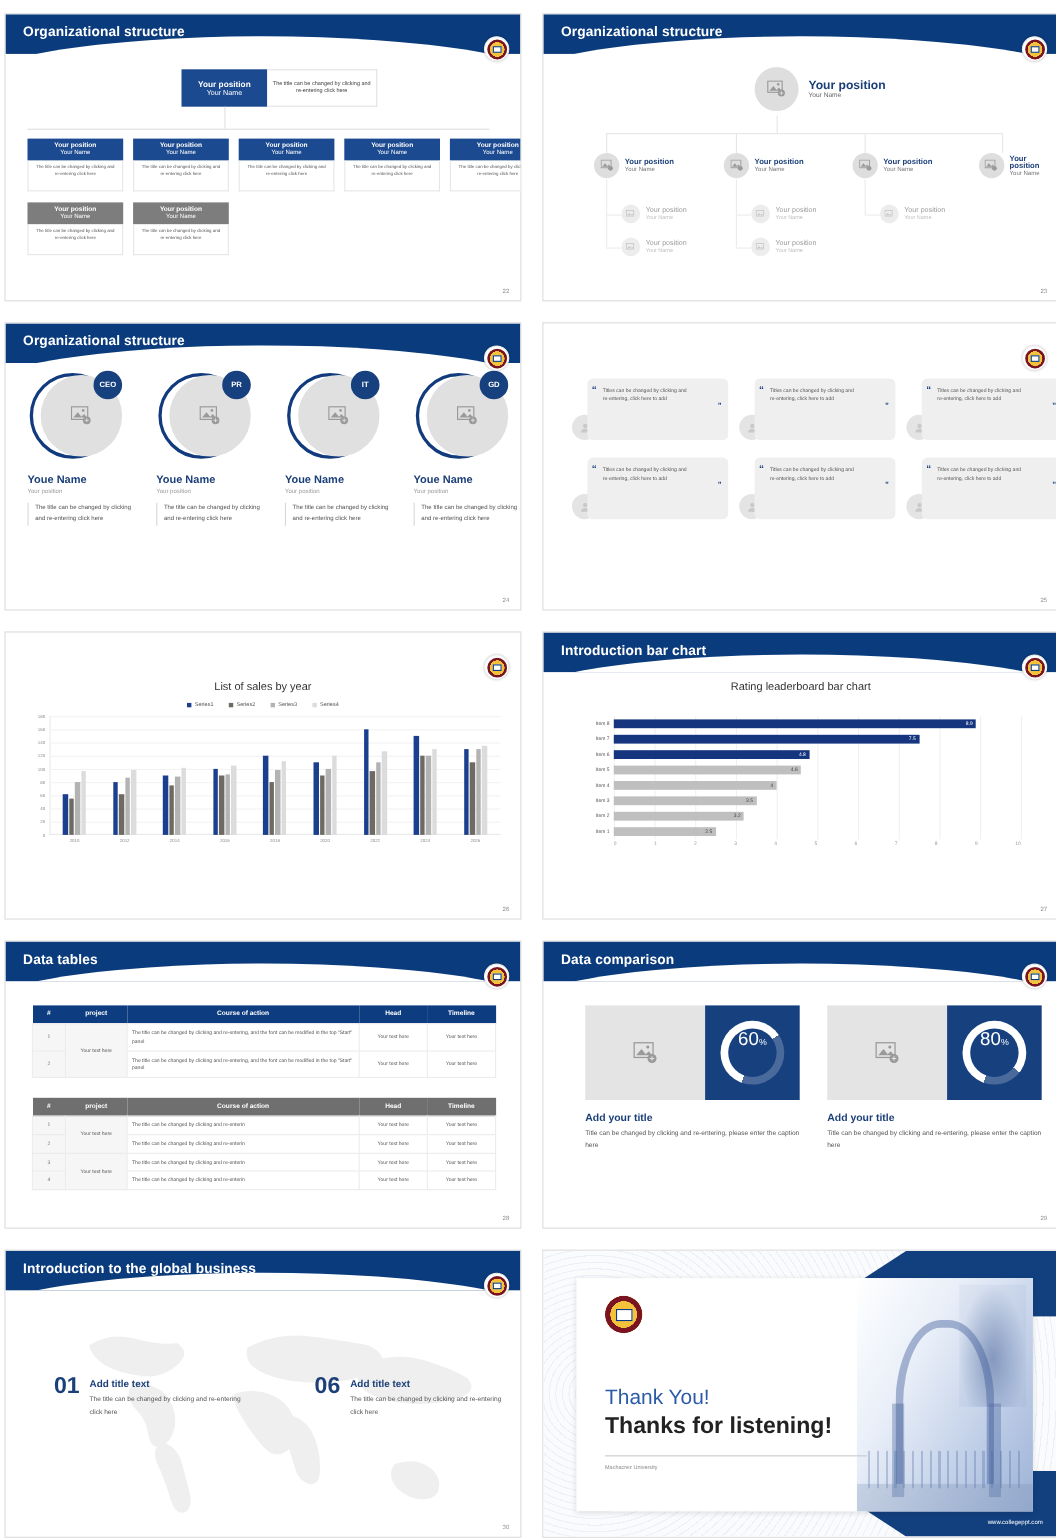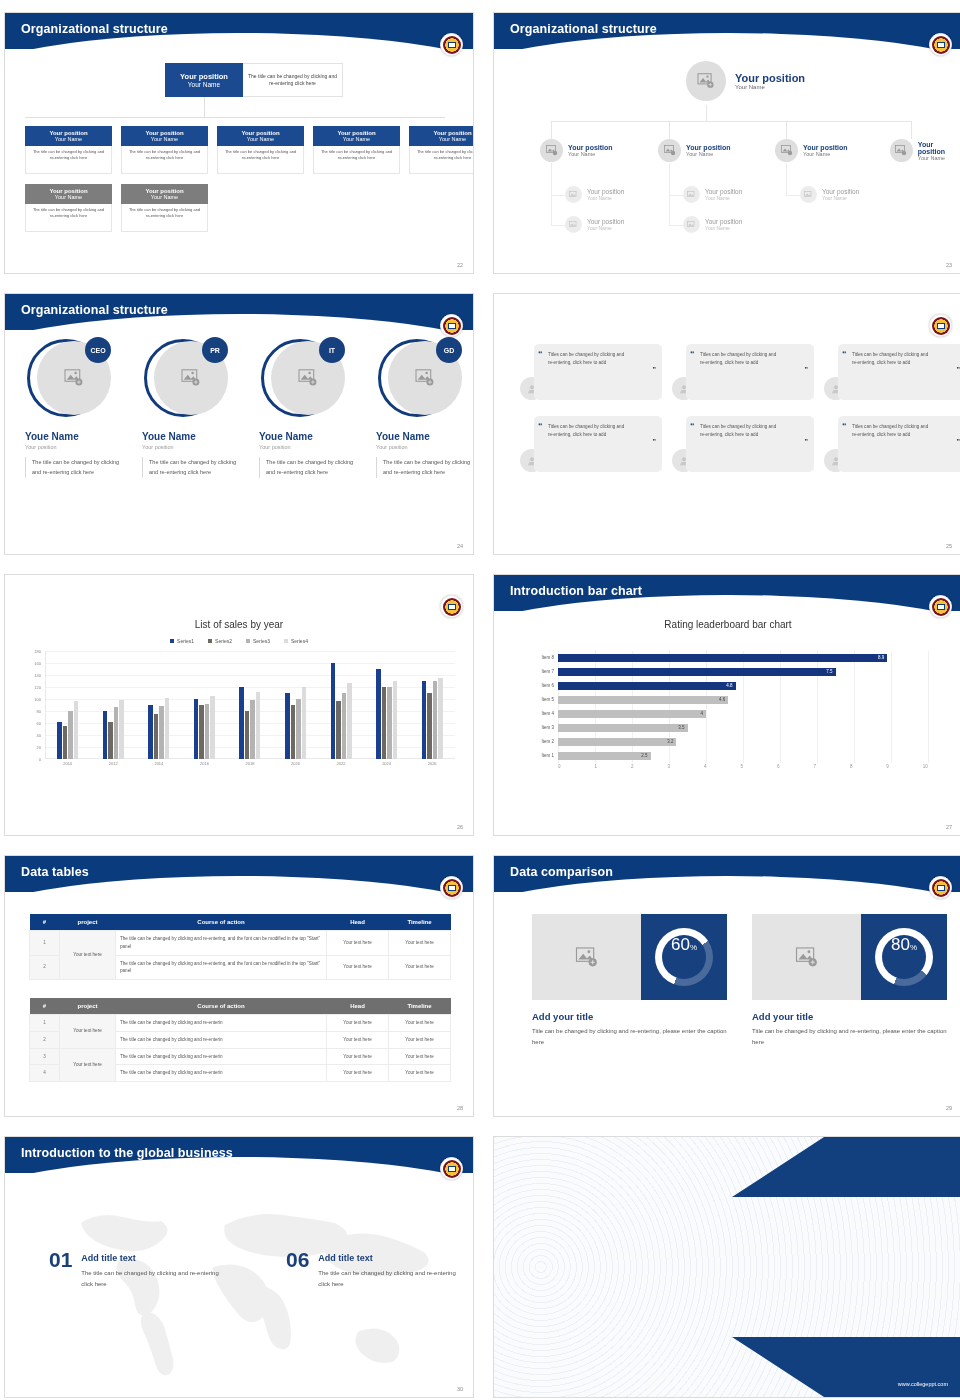--- a/index.html
+++ b/index.html
@@ -1072,18 +1072,37 @@
 
     <div class="pgnum">30</div>
   </div>
 
   <div class="slide">
     <div class="ty">
       <div class="ty-wave"></div>
       <div class="ty-corner-tr"></div>
       <div class="ty-corner-br"></div>
 
+      <div class="ty-card">
+        <div class="ty-left">
+          <div class="ty-logo">
+              <div class="bk"></div>
+            </div>
+          <div class="ty-h1">Thank You!</div>
+          <div class="ty-h2">Thanks for listening!</div>
+          <div class="ty-rule"></div>
+          <div class="ty-sub">Machacrez University</div>
+        </div>
+        <div class="ty-photo">
+          <div class="tree"></div>
+          <div class="arch"></div>
+          <div class="pillar-l"></div>
+          <div class="pillar-r"></div>
+          <div class="fence"></div>
+          <div class="ground"></div>
+        </div>
+      </div>
 
       <div class="ty-url">www.collegeppt.com</div>
     </div>
   </div>
 
 </div>
 
 </body></html>

